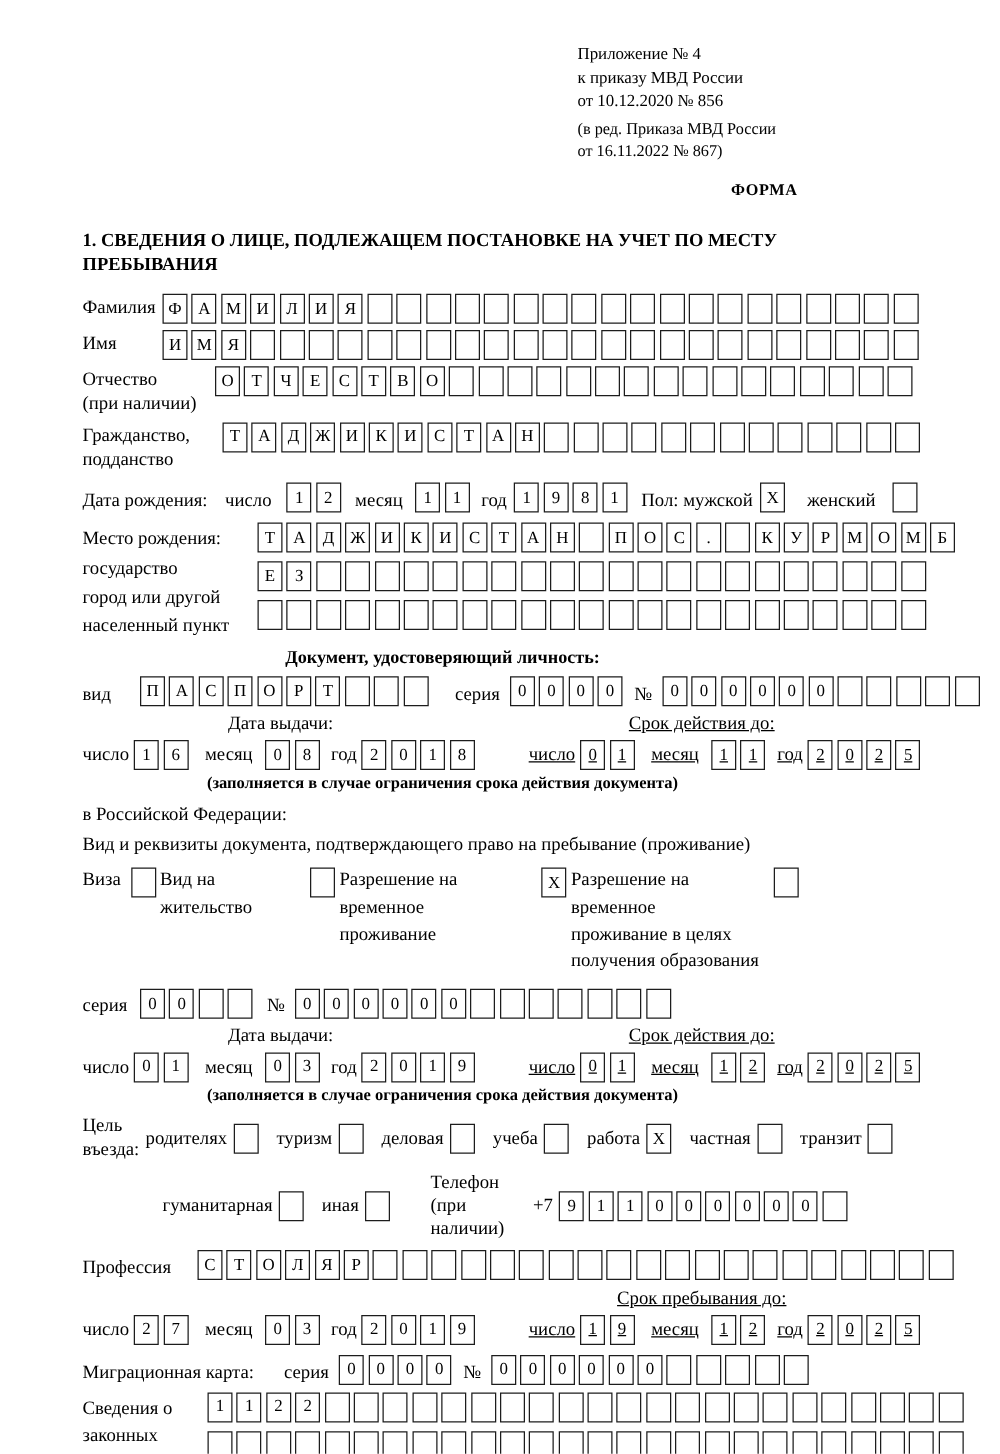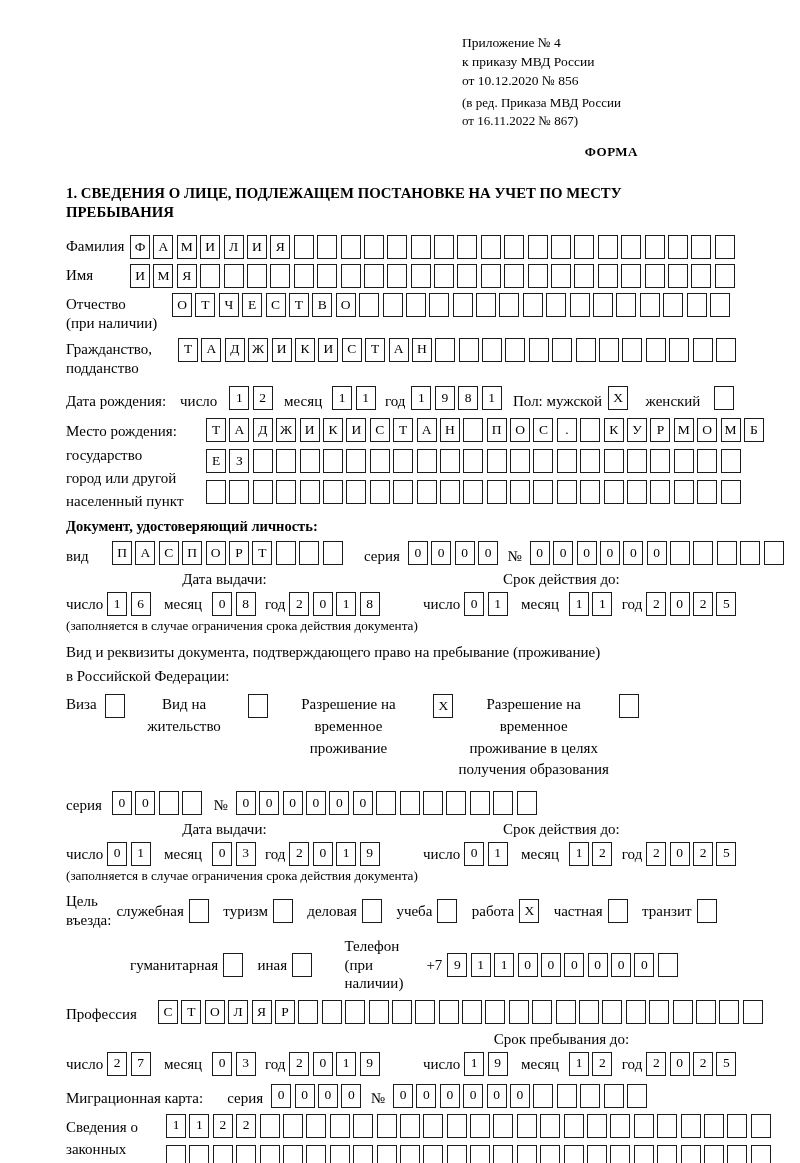--- a/index.html
+++ b/index.html
@@ -24,34 +24,34 @@
     flex:0 0 auto;display:inline-flex;align-items:center;justify-content:center;
     box-sizing:border-box;width:20px;height:24px;margin-right:3.4px;
     border:1.6px solid #1c1c1c;background:#fff;font-size:13.5px;
   }
   .row{display:flex;align-items:flex-start;margin-bottom:5px;}
   .row .lbl{flex:0 0 auto;padding-top:2px;}
   .vcenter{align-items:flex-end;}
   .ml4{margin-left:4px;}.ml6{margin-left:6px;}.ml8{margin-left:8px;}
   .ml10{margin-left:10px;}.ml12{margin-left:12px;}.ml14{margin-left:14px;}
   .ml18{margin-left:18px;}.ml24{margin-left:24px;}
-  .doc-head{text-align:left;font-weight:bold;font-size:14.5px;margin:4px 0 6px 0;}
+  .doc-head{text-align:center;font-weight:bold;font-size:14.5px;margin:4px 0 6px 0;}
   
   .two-col{display:flex;margin-top:2px;align-items:flex-end;}
   .two-col .colL{flex:0 0 47%;}
-  .two-col .colR{flex:1;}
+  .two-col .colR{flex:1;text-decoration:underline;}
   .col-head{text-align:center;font-size:15px;margin-bottom:3px;}
   .dateline{display:flex;align-items:center;}
   .dateline .lbl{padding:0;}
-  .note-r{text-align:left;font-size:13.2px;margin:2px 0 8px 0;}
+  .note-r{text-align:center;font-size:13.2px;margin:2px 0 8px 0;font-weight:bold;}
   .para{margin:6px 0 4px 0;}
   
   .opts{display:flex;justify-content:space-between;align-items:flex-start;margin:8px 0 10px 0;}
   .opt{display:flex;align-items:flex-start;}
-  .opt .opt-label{text-align:center;line-height:1.45;}
+  .opt .opt-label{text-align:left;line-height:1.45;}
   .opt .cells{margin-left:8px;margin-top:0;}
   
   .purpose{display:flex;align-items:center;flex-wrap:nowrap;margin-bottom:7px;}
   .purpose span.t{margin-right:5px;}
   .purpose .cells{margin-right:11px;}
 </style>
 </head>
 <body>
 
 <div class="page">
@@ -389,22 +389,22 @@
             <span class="cell">2</span>
             <span class="cell">0</span>
             <span class="cell">2</span>
             <span class="cell">5</span>
           </span>
       </div>
     </div>
   </div>
   <div class="note-r">(заполняется в случае ограничения срока действия документа)</div>
 
+  <div class="para">в Российской Федерации:</div>
   <div class="para">Вид и реквизиты документа, подтверждающего право на пребывание (проживание)</div>
-  <div class="para">в Российской Федерации:</div>
 
   <div class="opts">
     <div class="opt">
       <div class="opt-label prelines">Виза</div>
       <span class="cells">
           <span class="cell"></span>
         </span>
     </div>
     <div class="opt">
       <div class="opt-label prelines">Вид на жительство</div>
@@ -498,21 +498,21 @@
             <span class="cell">2</span>
             <span class="cell">5</span>
           </span>
       </div>
     </div>
   </div>
   <div class="note-r">(заполняется в случае ограничения срока действия документа)</div>
 
   <div class="purpose">
     <span class="t">Цель въезда:</span>
-    <span class="t">служебная</span>
+    <span class="t">родителях</span>
     <span class="cells">
         <span class="cell"></span>
       </span>
     <span class="t">туризм</span>
     <span class="cells">
         <span class="cell"></span>
       </span>
     <span class="t">деловая</span>
     <span class="cells">
         <span class="cell"></span>

